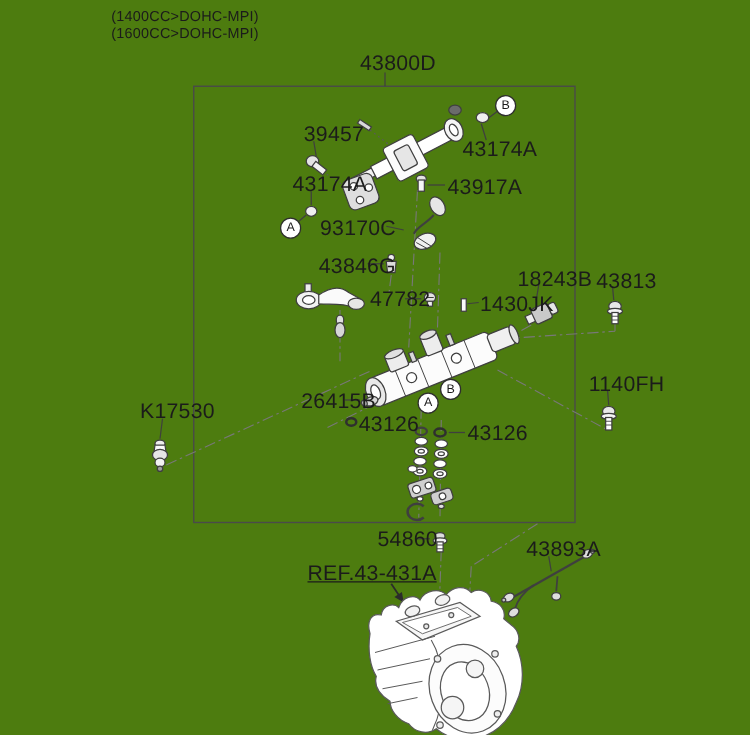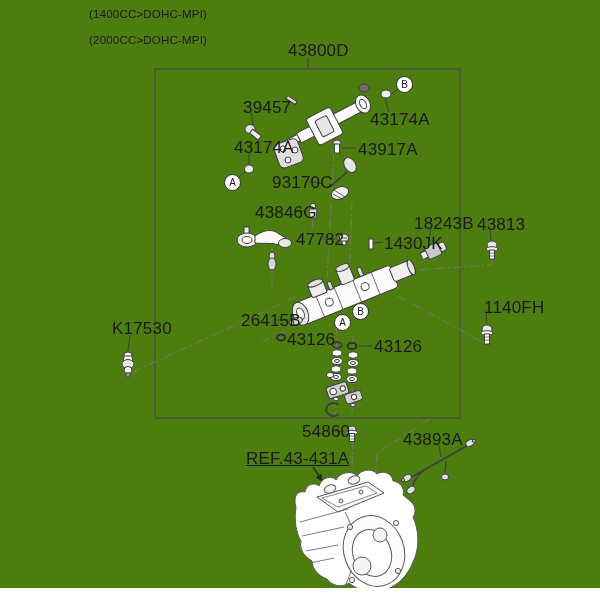--- a/index.html
+++ b/index.html
@@ -264,40 +264,40 @@
       <circle cx="380" cy="535" r="7" fill="#f5f5f5"></circle>
       <circle cx="362" cy="566" r="9" fill="#f5f5f5"></circle>
       <circle cx="350" cy="527" r="2.6" fill="#eeeeee"></circle>
       <circle cx="398" cy="571" r="2.6" fill="#eeeeee"></circle>
       <circle cx="352" cy="580" r="2.6" fill="#eeeeee"></circle>
       <circle cx="396" cy="523" r="2.6" fill="#eeeeee"></circle>
     </g>
   </svg>
 
   <div class="lbl variant" style="left:89px;top:8px">(1400CC&gt;DOHC-MPI)</div>
-  <div class="lbl variant" style="left:89px;top:34px">(2000CC&gt;DOHC-MPI)</div>
+  <div class="lbl variant" style="left:89px;top:21px">(1600CC&gt;DOHC-MPI)</div>
 
   <div class="lbl" style="left:288px;top:44px">43800D</div>
   <div class="lbl" style="left:243px;top:101px">39457</div>
   <div class="lbl" style="left:370px;top:113px">43174A</div>
   <div class="lbl" style="left:234px;top:141px">43174A</div>
   <div class="lbl" style="left:358px;top:143px">43917A</div>
-  <div class="lbl" style="left:272px;top:176px">93170C</div>
+  <div class="lbl" style="left:256px;top:176px">93170C</div>
   <div class="lbl" style="left:255px;top:206px">43846G</div>
   <div class="lbl" style="left:414px;top:217px">18243B</div>
   <div class="lbl" style="left:477px;top:218px">43813</div>
   <div class="lbl" style="left:296px;top:233px">47782</div>
   <div class="lbl" style="left:384px;top:237px">1430JK</div>
-  <div class="lbl" style="left:484px;top:301px">1140FH</div>
+  <div class="lbl" style="left:471px;top:301px">1140FH</div>
   <div class="lbl" style="left:112px;top:322px">K17530</div>
   <div class="lbl" style="left:241px;top:314px">26415B</div>
   <div class="lbl" style="left:287px;top:333px">43126</div>
   <div class="lbl" style="left:374px;top:340px">43126</div>
   <div class="lbl" style="left:302px;top:425px">54860</div>
-  <div class="lbl" style="left:403px;top:433px">43893A</div>
+  <div class="lbl" style="left:421px;top:433px">43893A</div>
   <div class="lbl underline" style="left:246px;top:452px">REF.43-431A</div>
 
   <div class="marker" style="left:224px;top:174px">A</div>
   <div class="marker" style="left:396px;top:76px">B</div>
   <div class="marker" style="left:334px;top:314px">A</div>
   <div class="marker" style="left:352px;top:303px">B</div>
 
 </div>
 
 </body></html>

